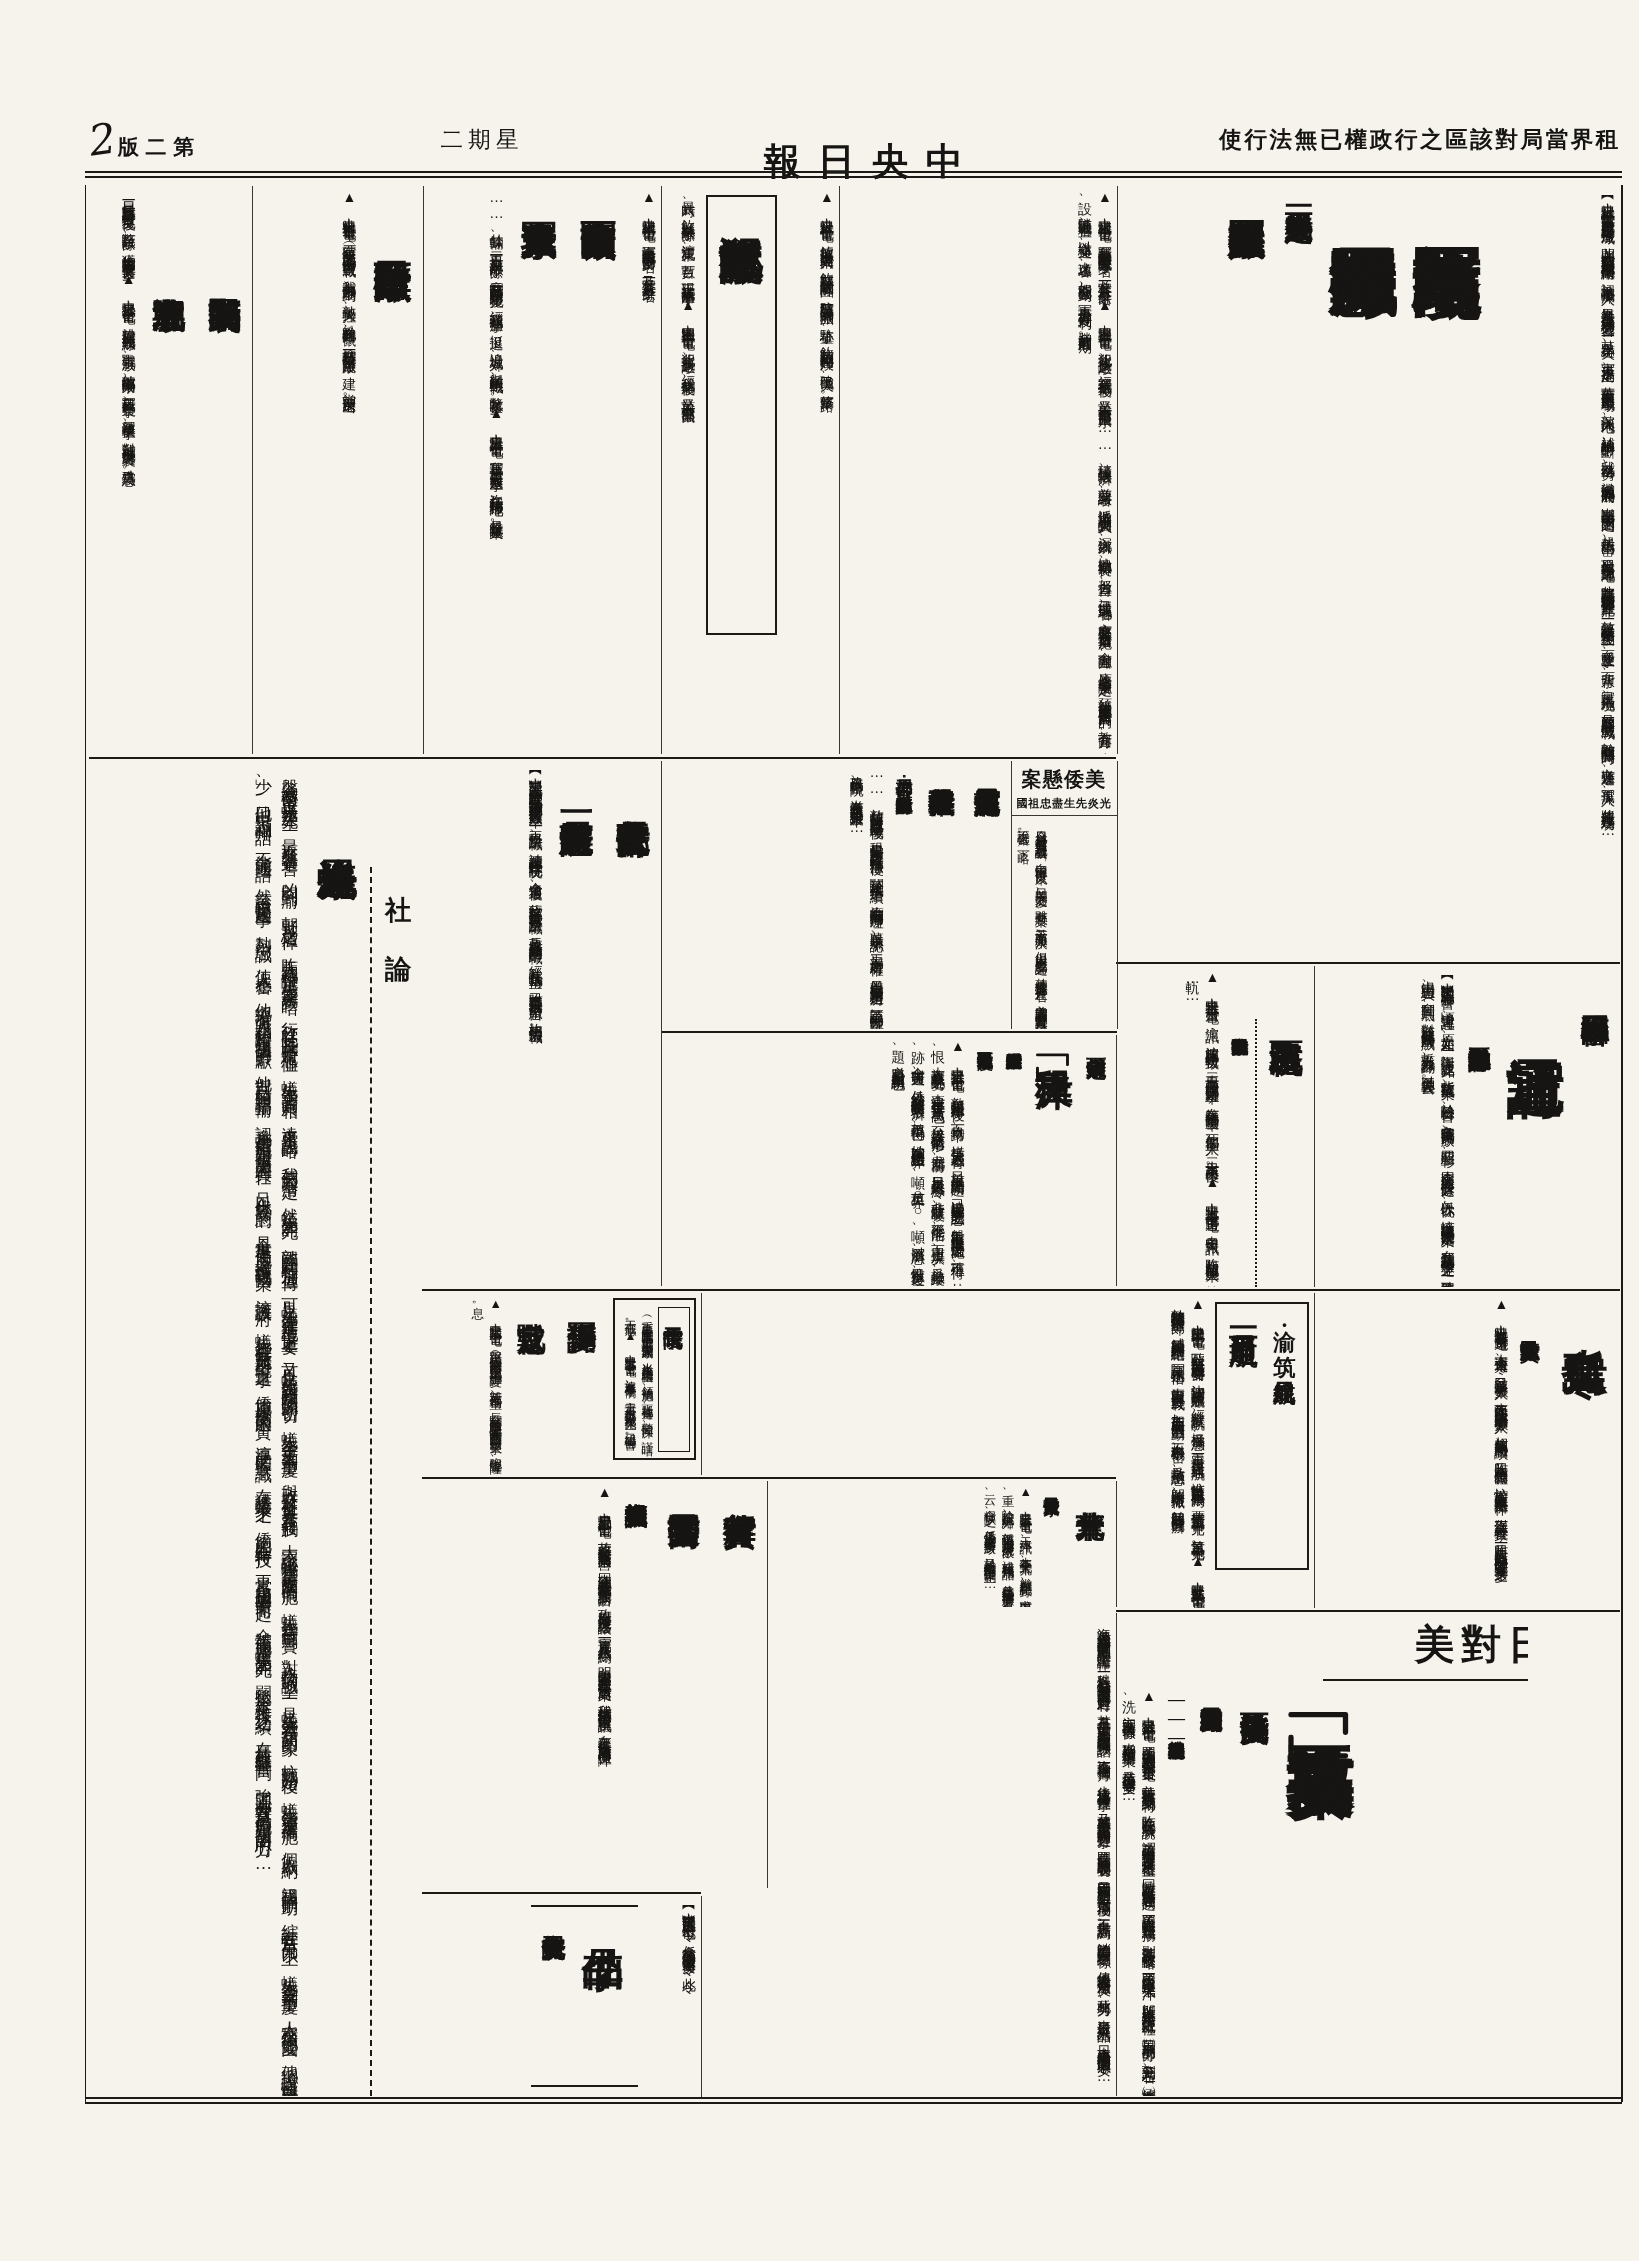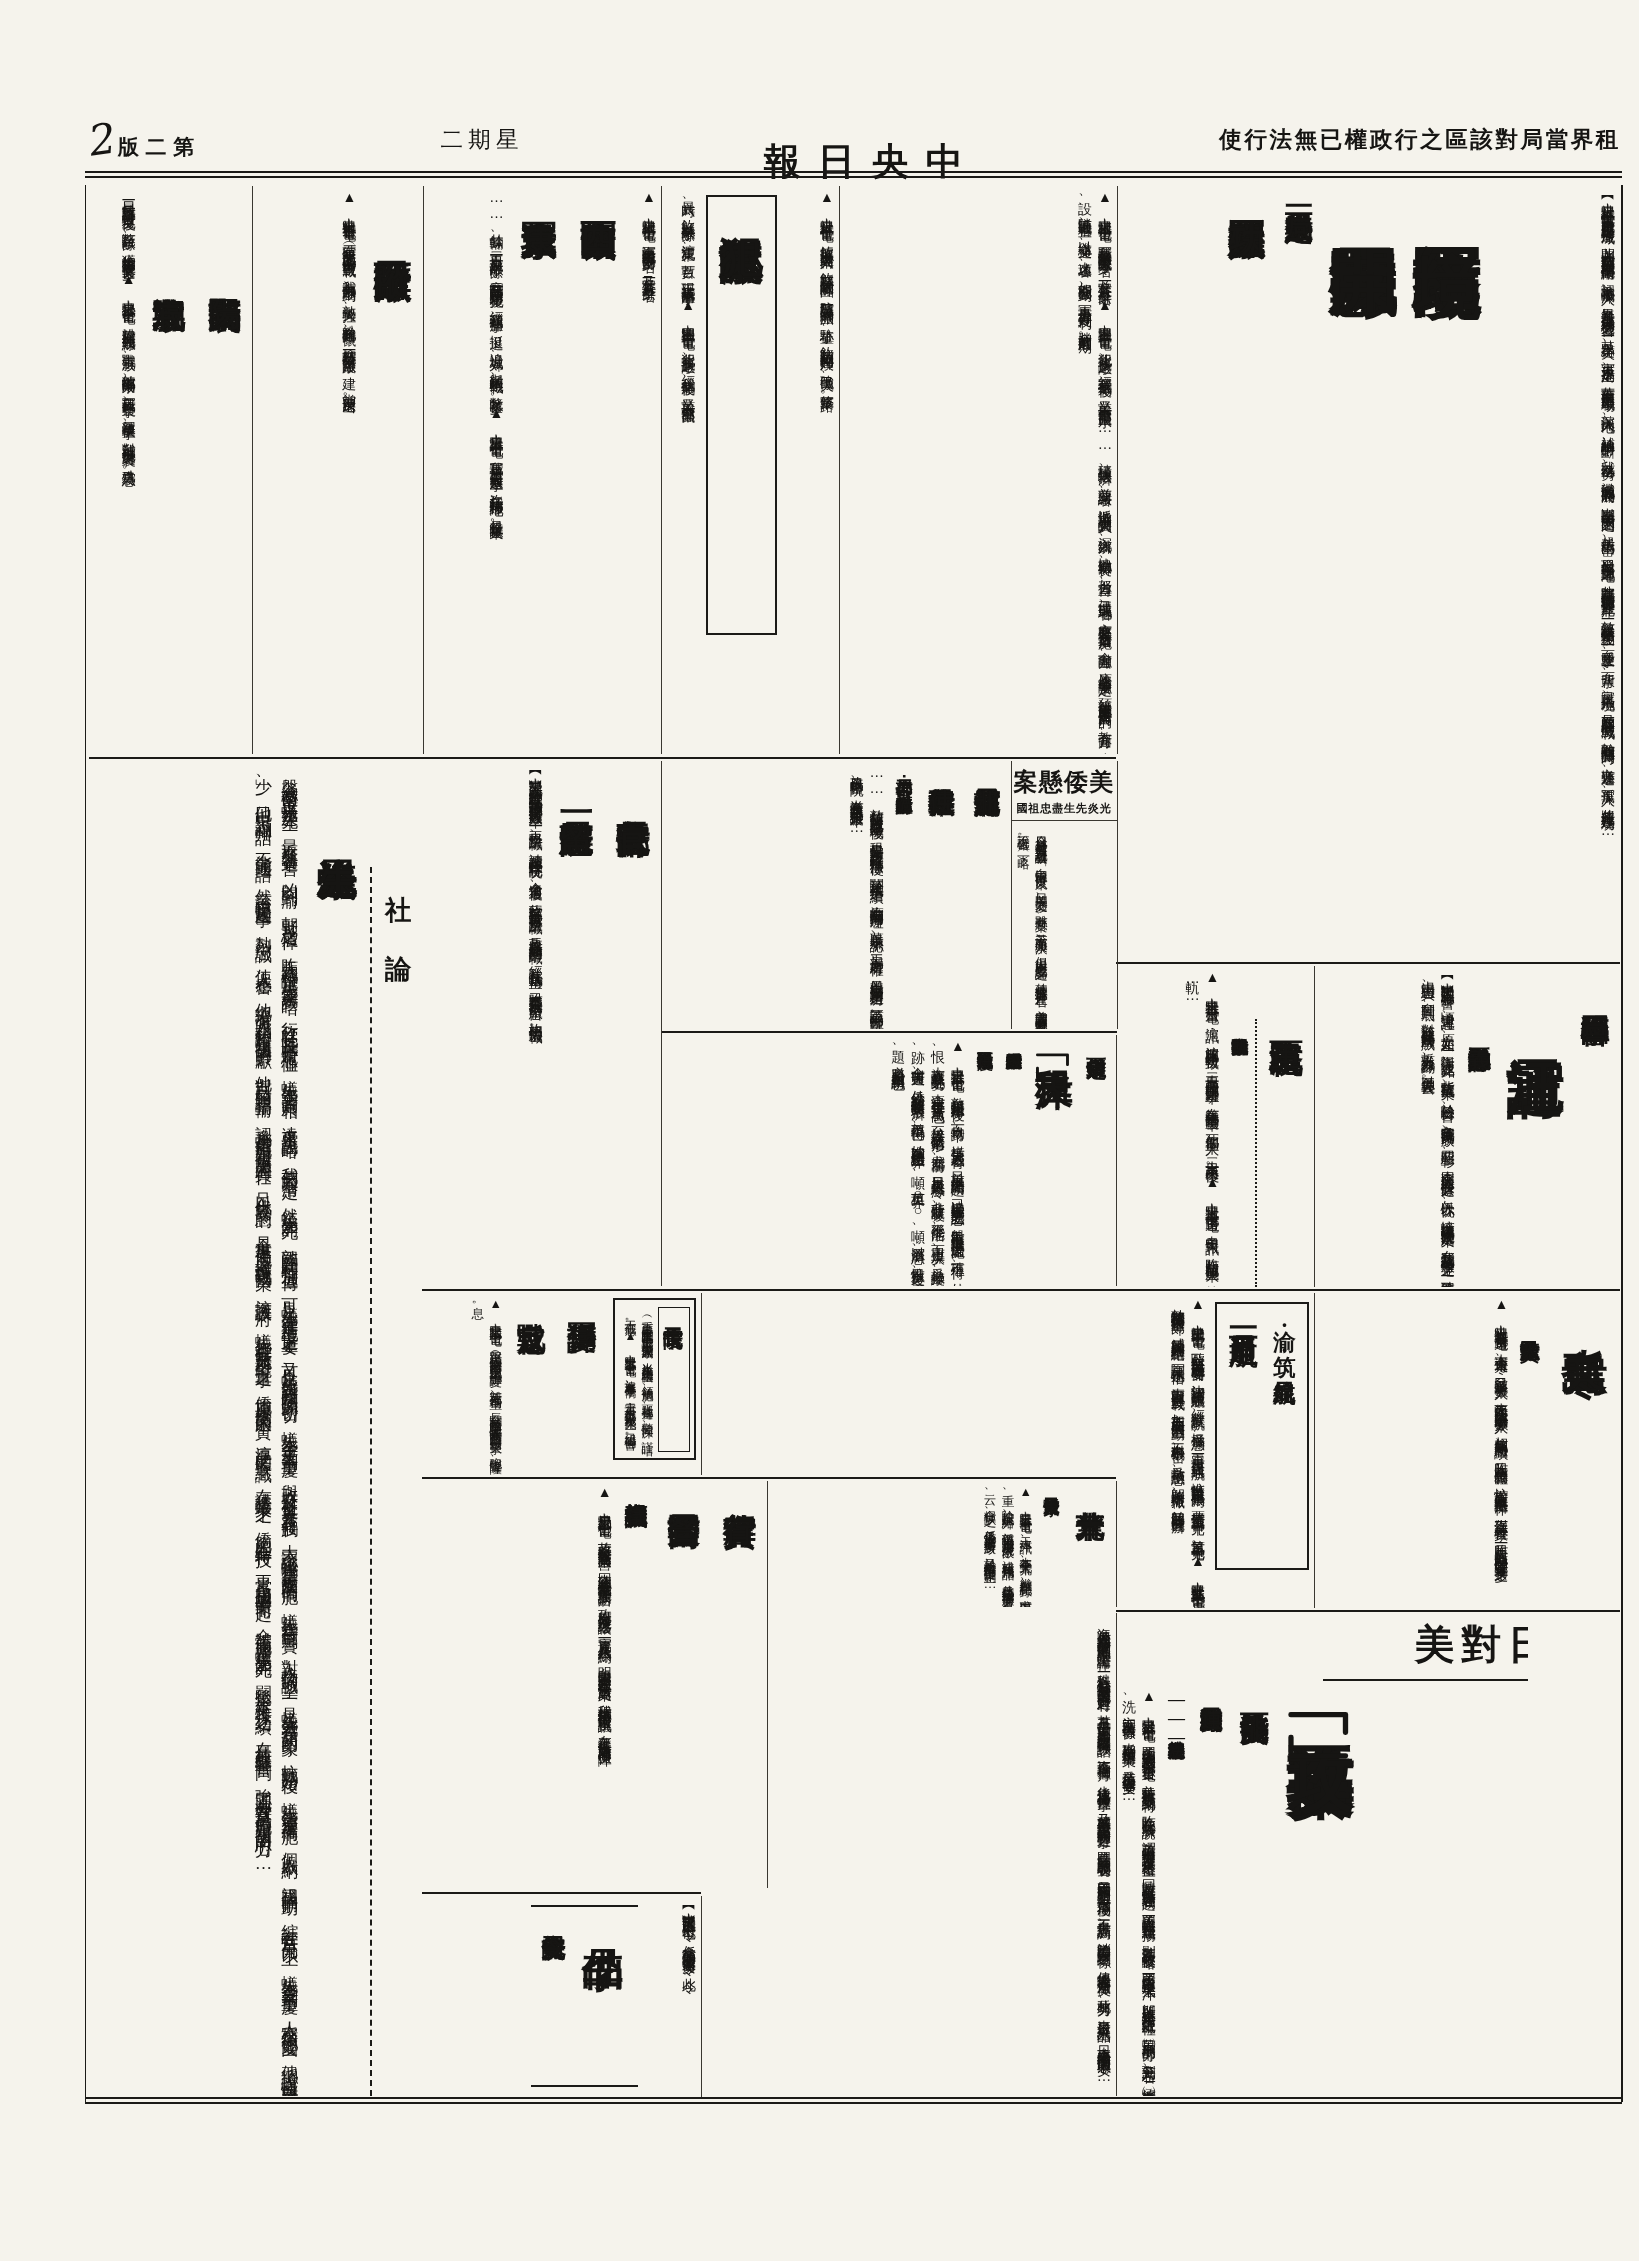--- a/index.html
+++ b/index.html
@@ -86,21 +86,21 @@
     <div class="bd">▲中央社興集廿七日電　磧石（軍渡北）地區二十四日夜激戰、我有力部隊增到、敵勢大挫、紛亂奪路回竄、柳林離石一帶已無敵蹤。建、當卽安然退出。</div>
   </section>
 
   <section class="art rl" style="top:186px; left:89px; width:163px; height:568px;">
     <div class="hh" style="font-size:33px; margin-top:79px;">鄂南我襲崇陽</div>
     <div class="hh" style="font-size:33px; margin-top:79px;">湘北戰事沉寂</div>
     <div class="bd">日晨一時許將五步坡一度克復、斃敵百餘、獲步槍鋼盔軍衣文件甚多。▲中央社長沙二十七日電　粉牆河亘九嶺前線、戰事沉寂、敵據鄂南崇陽、我軍日昨襲擊、敵屢遭伏擊、對我神出鬼沒之奇襲、殊爲震恐。</div>
   </section>
 
   <section style="position:absolute; top:761px; left:1011px; width:106px; height:268px; overflow:hidden; border-right:0.7px solid #3a3730;">
-    <div class="htitle rtl" style="font-size:24px; letter-spacing:1.3px; padding-top:5.3px;">美倭懸案</div>
+    <div class="htitle rtl" style="font-size:20px; letter-spacing:1.3px; padding-top:5.3px;">美倭懸案</div>
     <div class="htitle rtl" style="font-size:11.2px; letter-spacing:0.7px; padding:2.6px 0 4px 0; border-bottom:0.7px solid #3a3730;">光炎先生盡忠祖國</div>
     <div class="v bd" style="height:192px; font-size:12.6px;">今日日外務省發言人對記者談稱、自「中國事件」以來、日美間之交涉、雖有懸案、若干尚懸而未決、但由日本之觀點論之、其總數僅達三百件左右、美方謂兩國間有懸案六百件之說不確云。（下略）</div>
   </section>
 
   <section class="art rl" style="top:761px; left:662px; width:349px; height:268px;">
     <div class="hh" style="font-size:26.4px;">暴日霸佔滬蘇州河北</div>
     <div class="hh" style="font-size:26.4px;">租界行政權無法行使</div>
     <div class="sub" style="font-size:17px;">工部局公佈：出售租借一部財產經過</div>
     <div class="bd">……敵佔領蘇州河以北之租界區域後、租界當局對該區之行政權已無法行使、關於正式租借之手續、應由有關當局辦理、藉以表示承認、工部局之所有權、並由日方交納適當之房租、該區工部局醫院、亦已改爲日本醫院、尚有產業數起業已讓渡日本……</div>
   </section>

